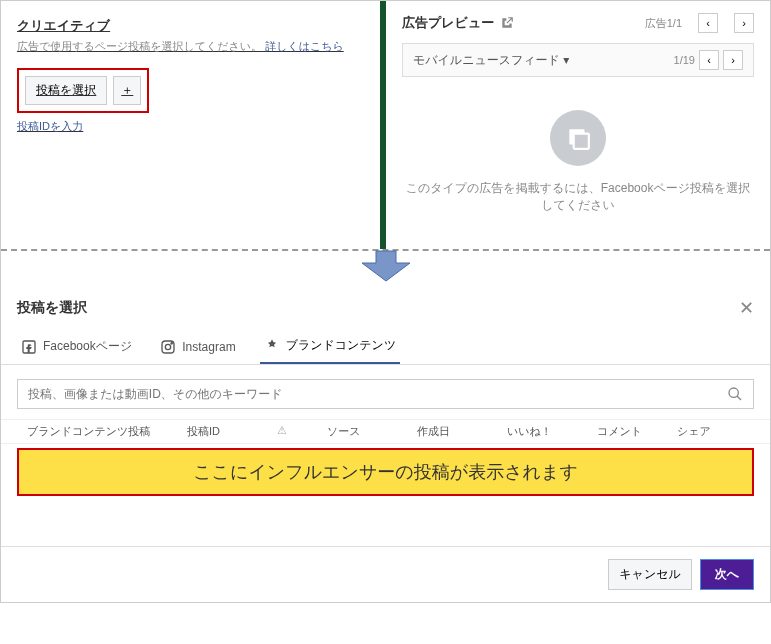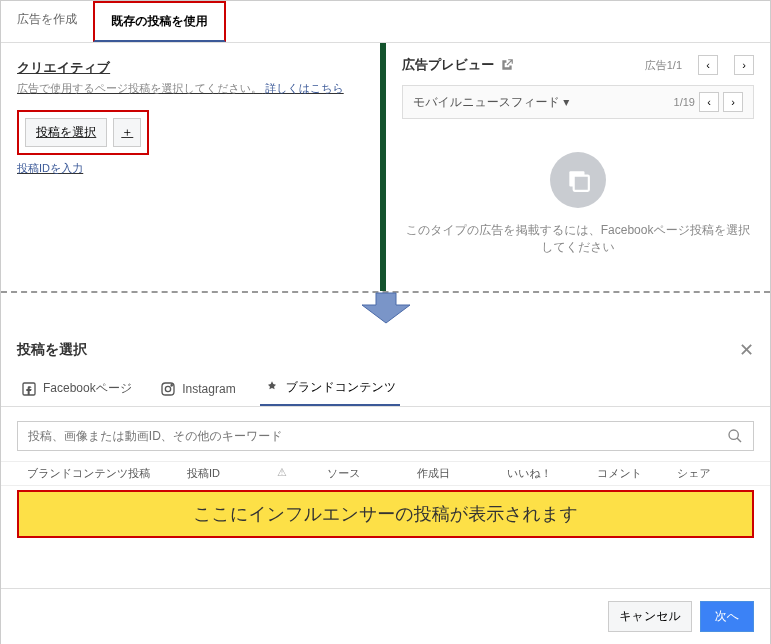--- a/index.html
+++ b/index.html
@@ -63,32 +63,28 @@
 .th3 { width: 50px; color: #aaa; }
 .th4 { width: 90px; }
 .th5 { width: 90px; }
 .th6 { width: 90px; }
 .th7 { width: 80px; }
 .th8 { width: 70px; }
 
 .result-box { margin: 4px 16px; border: 2px solid #c00; padding: 10px; text-align: center; font-size: 18px; background: #fde047; }
 
 .footer { display: flex; justify-content: flex-end; gap: 8px; padding: 12px 16px; border-top: 1px solid #ddd; margin-top: 50px; }
-.btn-primary { background: #3b82f6; color: #fff; border: 1px solid #4a90e2; padding: 6px 14px; cursor: pointer; font-size: 12px; }
+.btn-primary { background: #4c1d95; color: #fff; border: 1px solid #4a90e2; padding: 6px 14px; cursor: pointer; font-size: 12px; font-weight: bold; }
 
 </style>
 </head>
 <body>
 
 <div class="container">
 
-  <div class="tabs">
-    <div class="tab">広告を作成</div>
-    <div class="tab active red-box">既存の投稿を使用</div>
-  </div>
 
   <div class="main-row">
     <div class="left-panel">
       <div class="creative-title">クリエイティブ</div>
       <div class="creative-desc">
         <span>広告で使用するページ投稿を選択してください。</span>
         <a>詳しくはこちら</a>
       </div>
       <div>
         <div class="sel-row">

